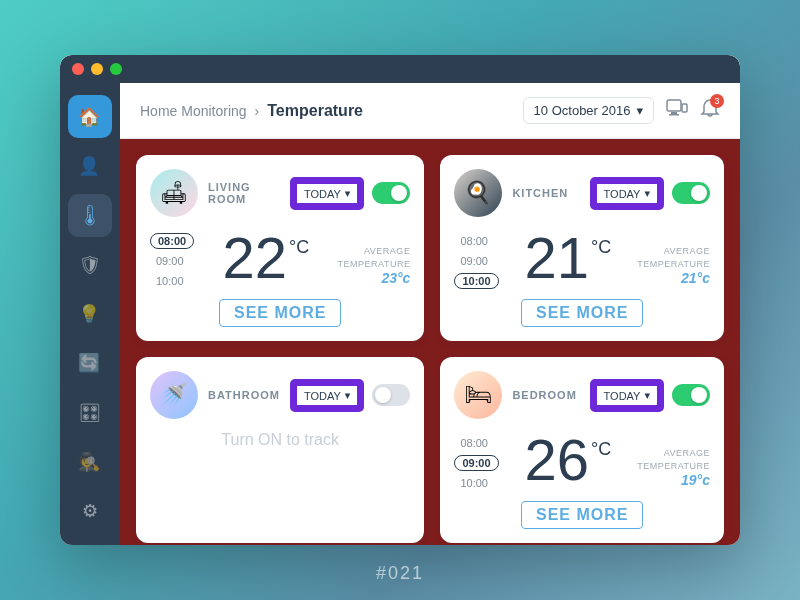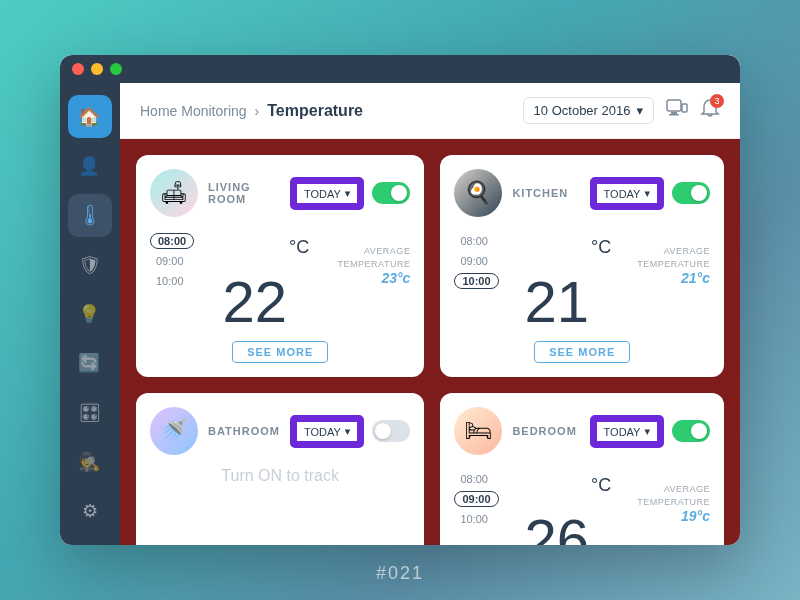--- a/index.html
+++ b/index.html
@@ -145,32 +145,32 @@
       cursor: pointer;
     }
     .time-item.active {
       border: 1.5px solid #2c3e50;
       color: #2c3e50;
       font-weight: 600;
       border-radius: 20px;
       padding: 1px 7px;
     }
     .temp-display { flex: 1; display: flex; align-items: flex-start; justify-content: center; padding-top: 0; }
-    .temp-value { font-size: 58px; font-weight: 300; color: #2c3e50; line-height: 1; margin-top: 44px; }
+    .temp-value { font-size: 58px; font-weight: 300; color: #2c3e50; line-height: 1; }
     .temp-unit { font-size: 18px; color: #2c3e50; margin-top: 8px; margin-left: 2px; }
     .avg-section { display: flex; flex-direction: column; align-items: flex-end; margin-top: 16px; }
     .avg-label { font-size: 9px; letter-spacing: 0.5px; color: #a0aab4; text-transform: uppercase; line-height: 1.4; text-align: right; }
     .avg-value { font-size: 14px; font-weight: 600; color: #5dade2; font-style: italic; }
     .see-more-btn {
       align-self: center; margin-top: 10px;
       border: 1.5px solid #5dade2; color: #5dade2;
       background: transparent;
       border-radius: 4px;
       padding: 4px 14px;
-      font-size: 11px; letter-spacing: 1px;
+      font-size: 16px; letter-spacing: 1px;
       cursor: pointer; font-weight: 600;
     }
     .inactive-message {
       flex: 1; display: flex; align-items: center; justify-content: center;
       color: #c8cfd8; font-size: 16px; font-weight: 300;
     }
     .footer-label {
       position: fixed; bottom: 16px; left: 50%; transform: translateX(-50%);
       color: rgba(255,255,255,0.6); font-size: 18px; letter-spacing: 2px;
     }

